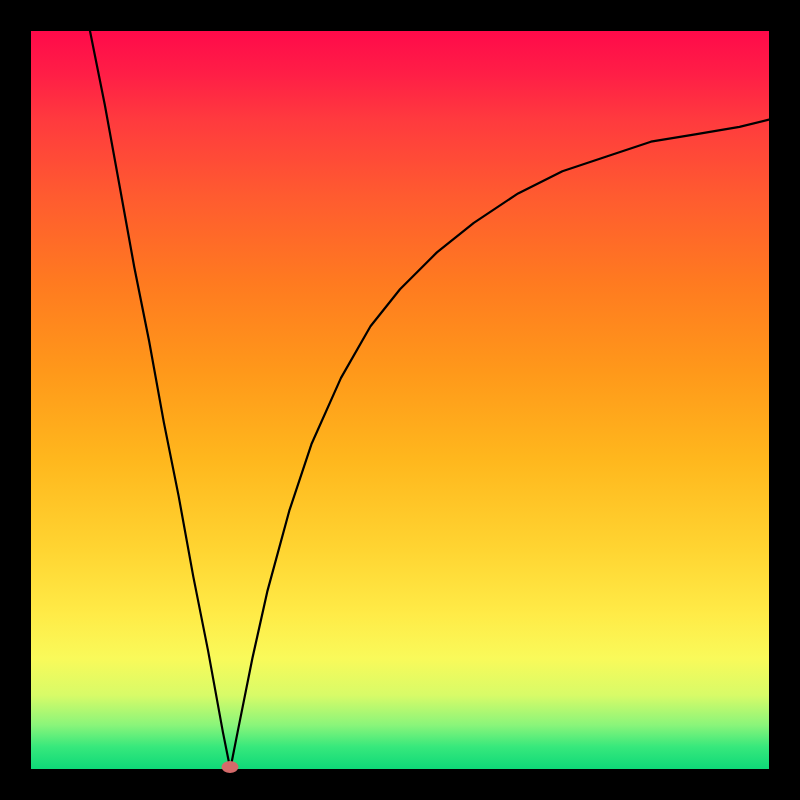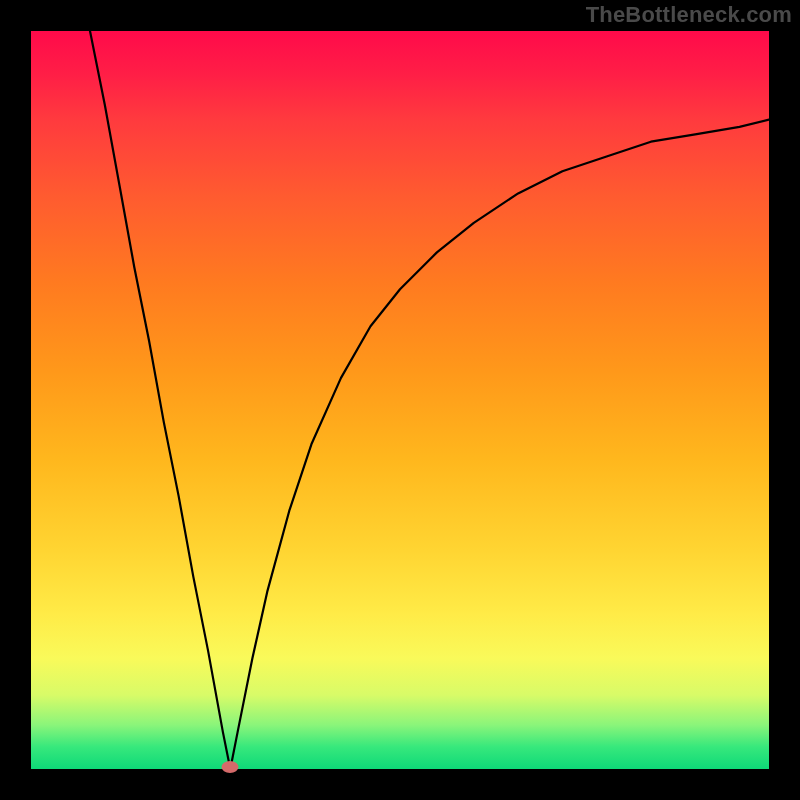--- a/index.html
+++ b/index.html
@@ -69,21 +69,20 @@
     background: #d46a6a;
     z-index: 6;
     transform: translate(-50%, -50%);
   }
 </style>
 </head>
 <body>
 
 <div class="frame">
 
-  <div class="watermark">TheBottleneck.com</div>
 
   <div class="plot-area"></div>
 
   <svg class="curve" viewBox="0 0 738 738" preserveAspectRatio="none">
     <path d="M 59.0 0.0 L 73.8 73.8 L 88.6 155.0 L 103.3 236.2 L 118.1 310.0 L 132.8 391.1 L 147.6 464.9 L 162.4 546.1 L 177.1 619.9 L 191.9 701.1 L 199.3 738.0 L 199.3 738.0 L 206.6 701.1 L 221.4 627.3 L 236.2 560.9 L 258.3 479.7 L 280.4 413.3 L 310.0 346.9 L 339.5 295.2 L 369.0 258.3 L 405.9 221.4 L 442.8 191.9 L 487.1 162.4 L 531.4 140.2 L 575.6 125.5 L 619.9 110.7 L 664.2 103.3 L 708.5 95.9 L 738.0 88.6 " fill="none" stroke="#000" stroke-width="2.2" stroke-linejoin="round" stroke-linecap="round"></path>
   </svg>
 
   <div class="dot" style="left: 230.26px; top: 767px;"></div>
 
 </div>

